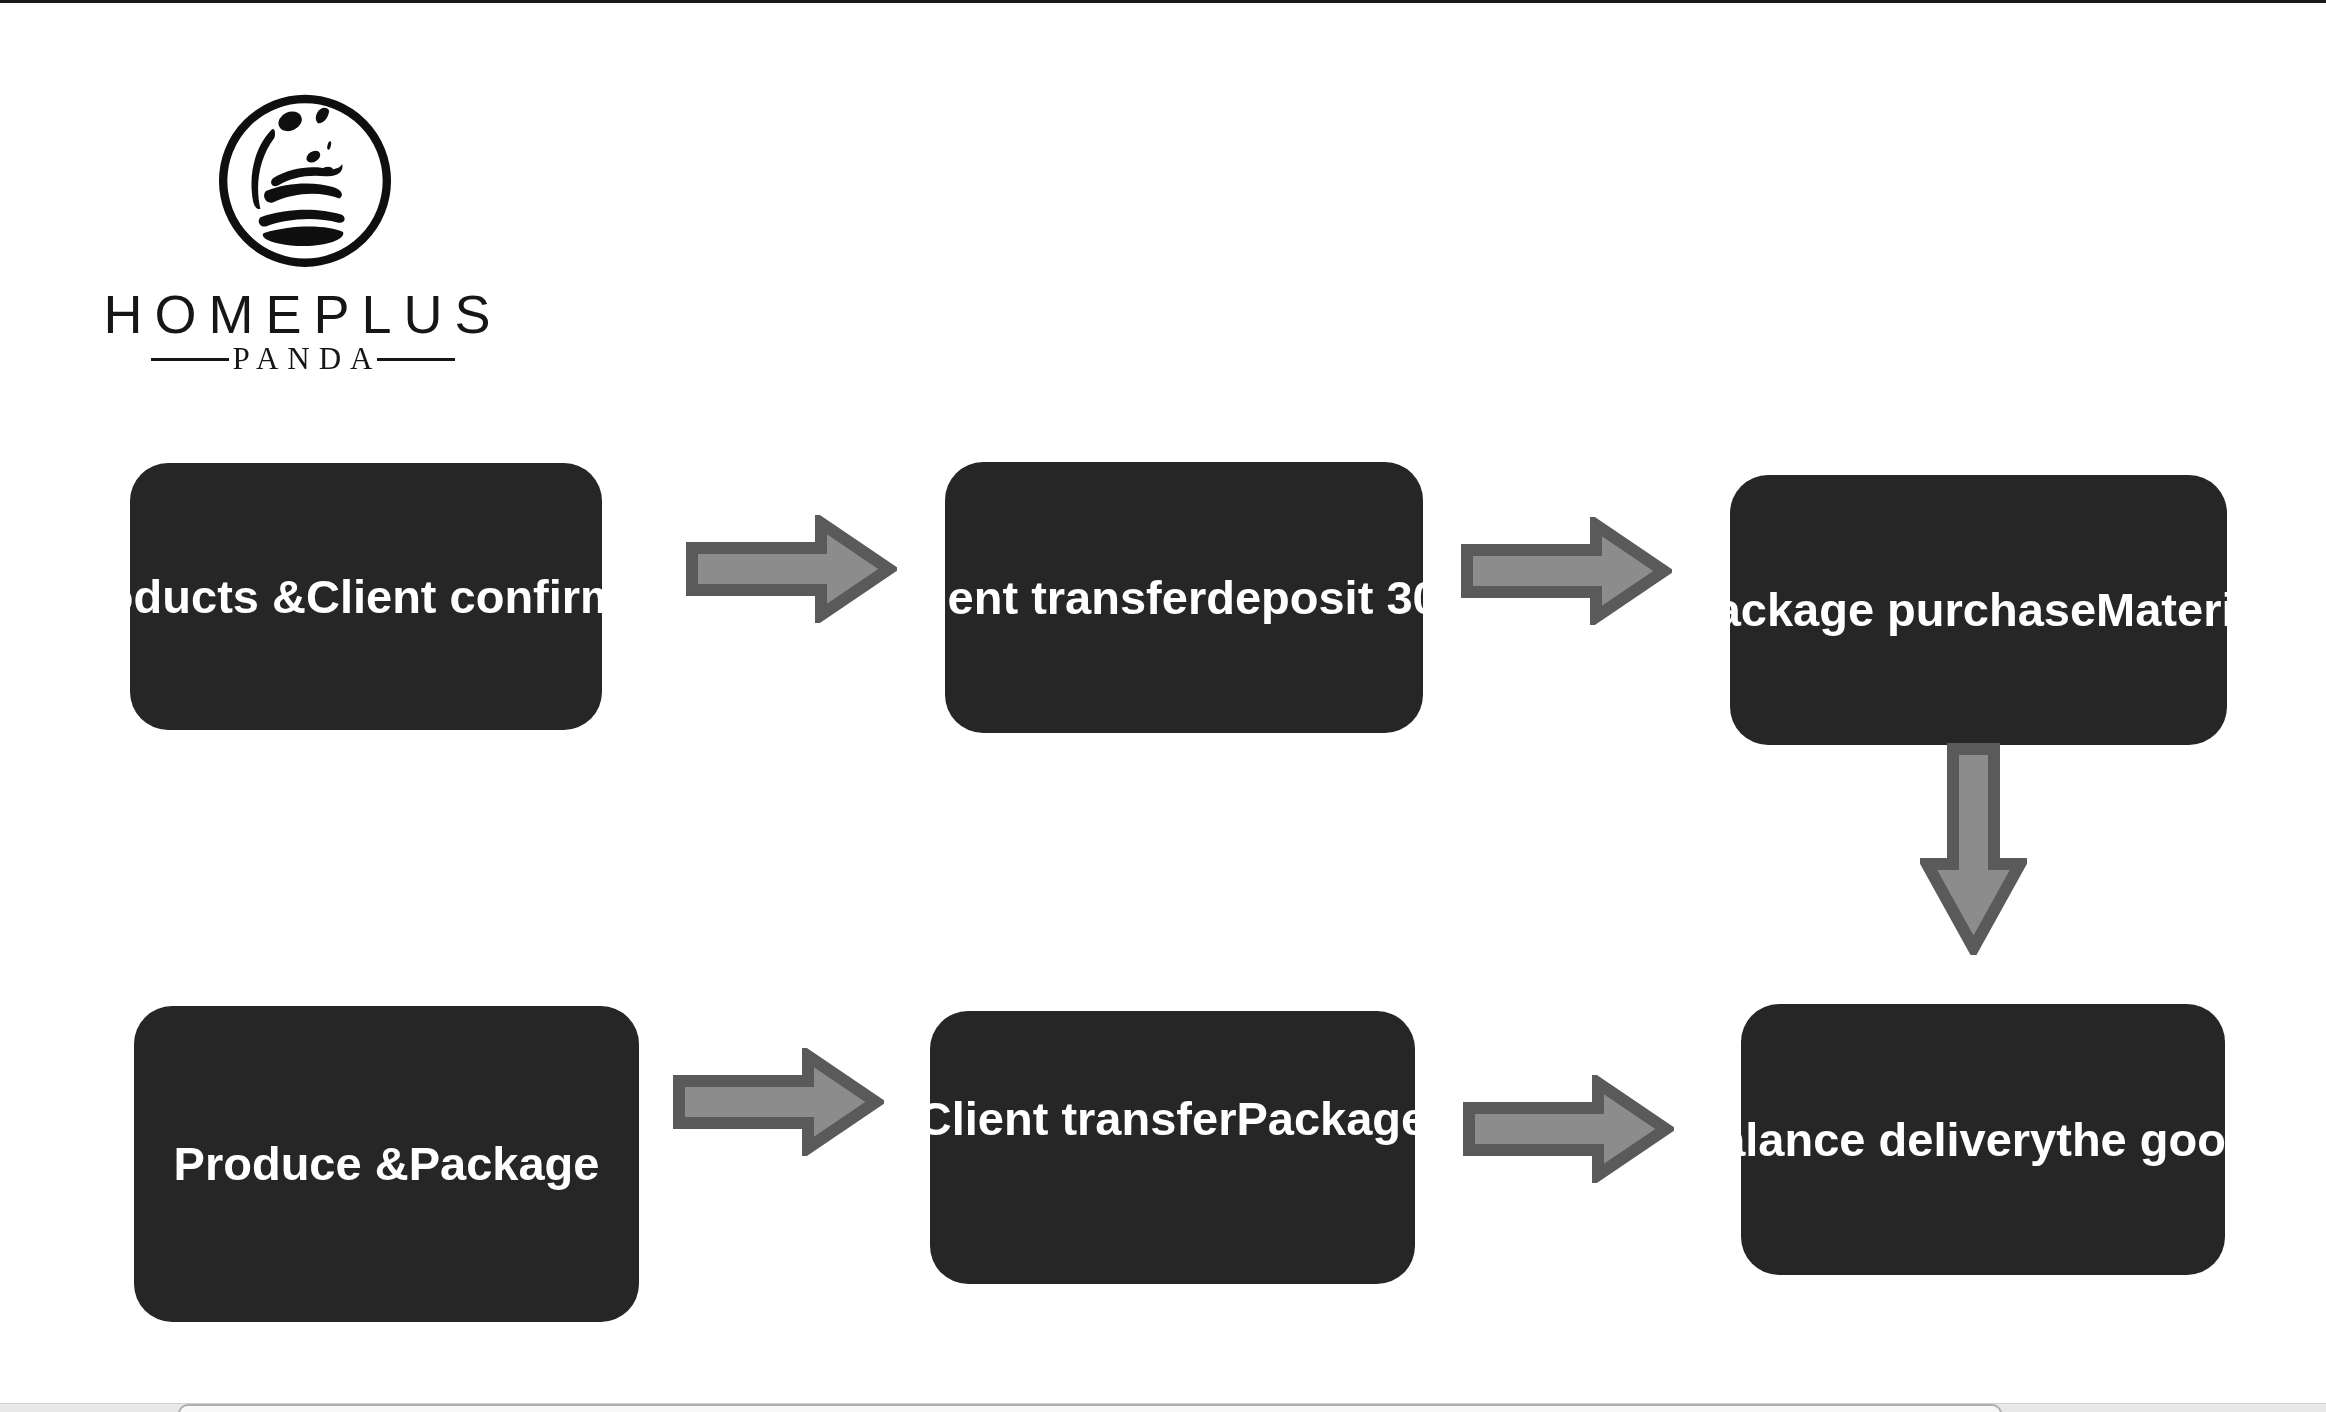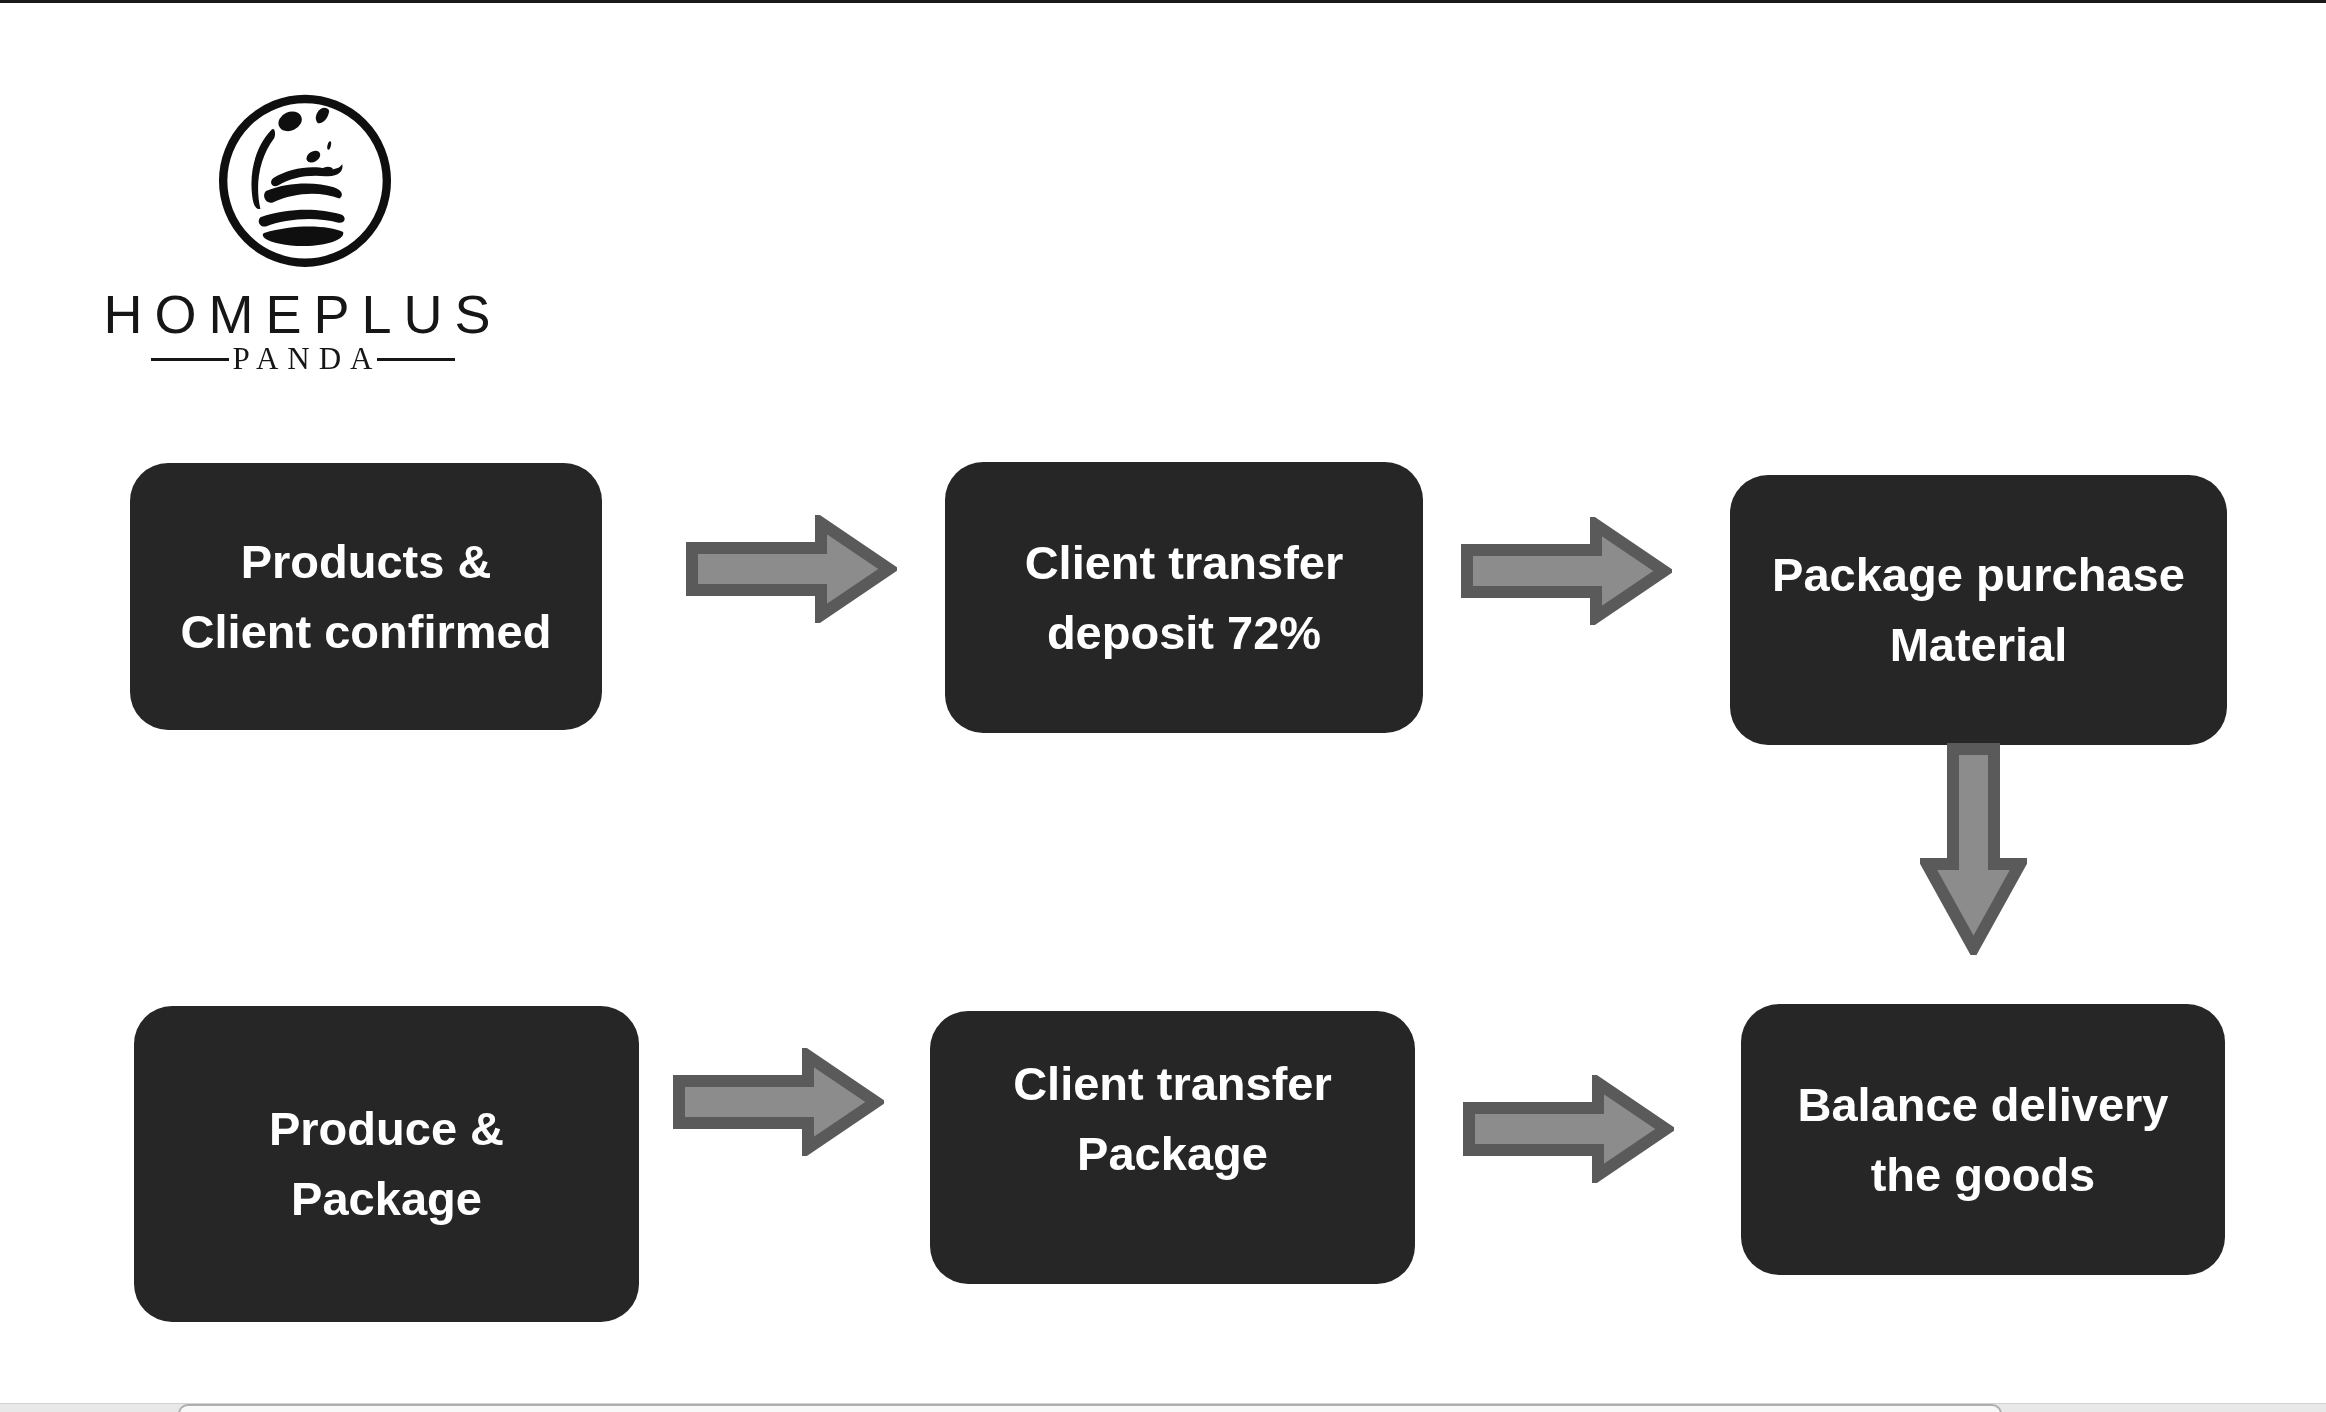--- a/index.html
+++ b/index.html
@@ -21,21 +21,21 @@
   }
   .sub-brand .rule{width:78px;height:3px;background:#161616;}
   .sub-brand .word{
     font-family:"Liberation Serif",serif;font-size:31px;letter-spacing:9px;
     color:#161616;white-space:nowrap;transform:translateX(4px);
   }
 
   
   .flow-box{
     position:absolute;background:var(--box-fill,#262626);border-radius:38px;
-    color:var(--box-text,#ffffff);display:flex;flex-direction:column;
+    color:var(--box-text,#ffffff);display:flex;
     align-items:center;justify-content:center;text-align:center;
     font-weight:bold;font-size:47px;line-height:70px;
   }
   .flow-box .line{display:block;white-space:nowrap;}
   .box-1{left:130px;top:463px;width:472px;height:267px;}
   .box-2{left:945px;top:462px;width:478px;height:271px;}
   .box-3{left:1730px;top:475px;width:497px;height:270px;}
   .box-4{left:134px;top:1006px;width:505px;height:316px;}
   .box-5{left:930px;top:1011px;width:485px;height:273px;padding-bottom:58px;box-sizing:border-box;}
   .box-6{left:1741px;top:1004px;width:484px;height:271px;}
@@ -86,21 +86,21 @@
     <span class="word">PANDA</span>
     <span class="rule"></span>
   </div>
 
   <div class="flow-box box-1">
     <span class="line">Products &amp;</span>
     <span class="line">Client confirmed</span>
   </div>
   <div class="flow-box box-2">
     <span class="line">Client transfer</span>
-    <span class="line">deposit 72%</span>
+    <span class="line">deposit 30%</span>
   </div>
   <div class="flow-box box-3">
     <span class="line">Package purchase</span>
     <span class="line">Material</span>
   </div>
 
   <div class="flow-box box-4">
     <span class="line">Produce &amp;</span>
     <span class="line">Package</span>
   </div>

